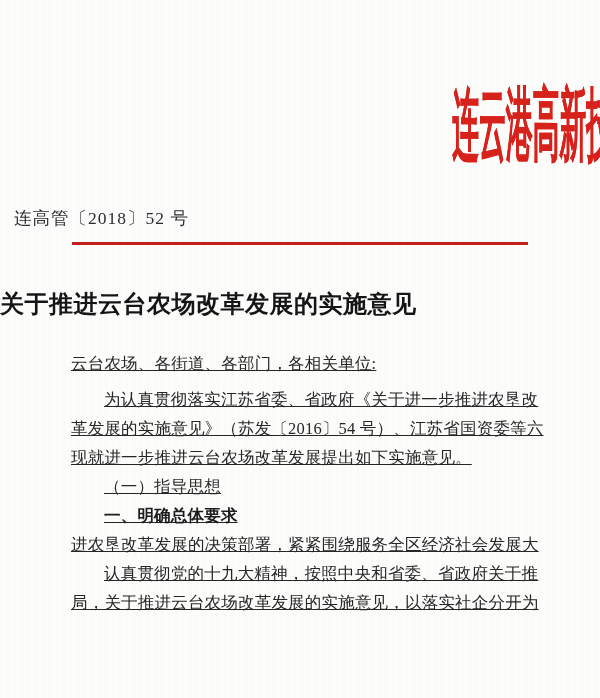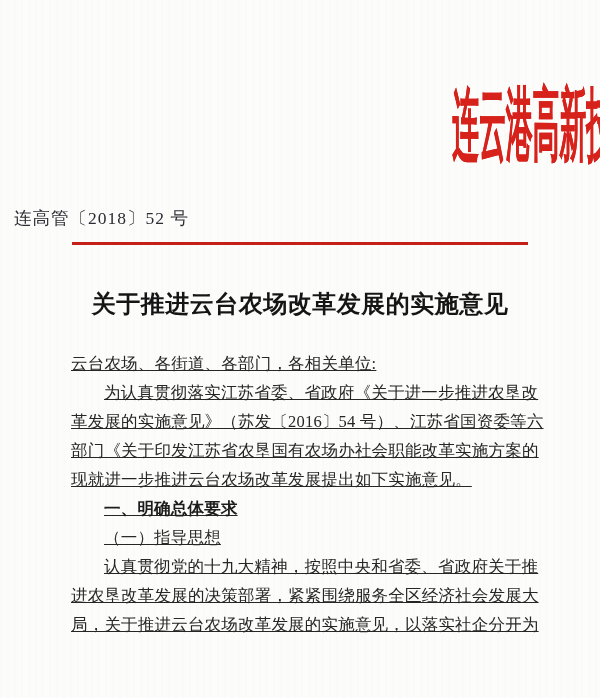--- a/index.html
+++ b/index.html
@@ -56,42 +56,42 @@
   .red-rule{
     position:absolute;
     top:242px; left:72px;
     width:456px; height:3px;
     background:var(--rule-red);
   }
   
   .doc-title{
     position:absolute;
     top:288px; left:0; width:600px;
-    text-align:center;
+    text-align:left;
     font-size:24px;
     font-weight:bold;
     color:#151515;
     letter-spacing:0.5px;
   }
   
   .body-block{
     position:absolute;
     top:349px; left:71px;
     width:462px;
     font-size:16.5px;
     color:var(--ink);
     line-height:29px;
     text-decoration:underline;
   }
   .line{
     white-space:nowrap;
     letter-spacing:0.2px;
   }
   .indent{ padding-left:33px; }
-  .para{ }
+  .para{ margin-top:7px; }
   .h1-line{
     font-weight:bold;
     font-family:"Liberation Sans","DejaVu Sans",sans-serif;
     font-size:16.5px;
     color:#1d1d1d;
   }
   .h2-line{ color:#2a2a2a; }
 </style>
 </head>
 <body>
@@ -108,28 +108,27 @@
 
   <div class="doc-title">关于推进云台农场改革发展的实施意见</div>
 
   <div class="body-block">
 
     <div class="line">云台农场、各街道、各部门，各相关单位:</div>
 
     <div class="para">
       <div class="line indent">为认真贯彻落实江苏省委、省政府《关于进一步推进农垦改</div>
       <div class="line">革发展的实施意见》（苏发〔2016〕54 号）、江苏省国资委等六</div>
-      <div class="line">部门《关于印发江苏省农垦国有农场办社会职能改革实施方案的</div>
       <div class="line">现就进一步推进云台农场改革发展提出如下实施意见。</div>
     </div>
 
+    <div class="line indent h2-line">（一）指导思想</div>
+
     <div class="line indent h1-line">一、明确总体要求</div>
 
-    <div class="line indent h2-line">（一）指导思想</div>
-
     <div>
+      <div class="line">进农垦改革发展的决策部署，紧紧围绕服务全区经济社会发展大</div>
       <div class="line indent">认真贯彻党的十九大精神，按照中央和省委、省政府关于推</div>
-      <div class="line">进农垦改革发展的决策部署，紧紧围绕服务全区经济社会发展大</div>
       <div class="line">局，关于推进云台农场改革发展的实施意见，以落实社企分开为</div>
     </div>
 
   </div>
 </div>
 
 </body></html>

